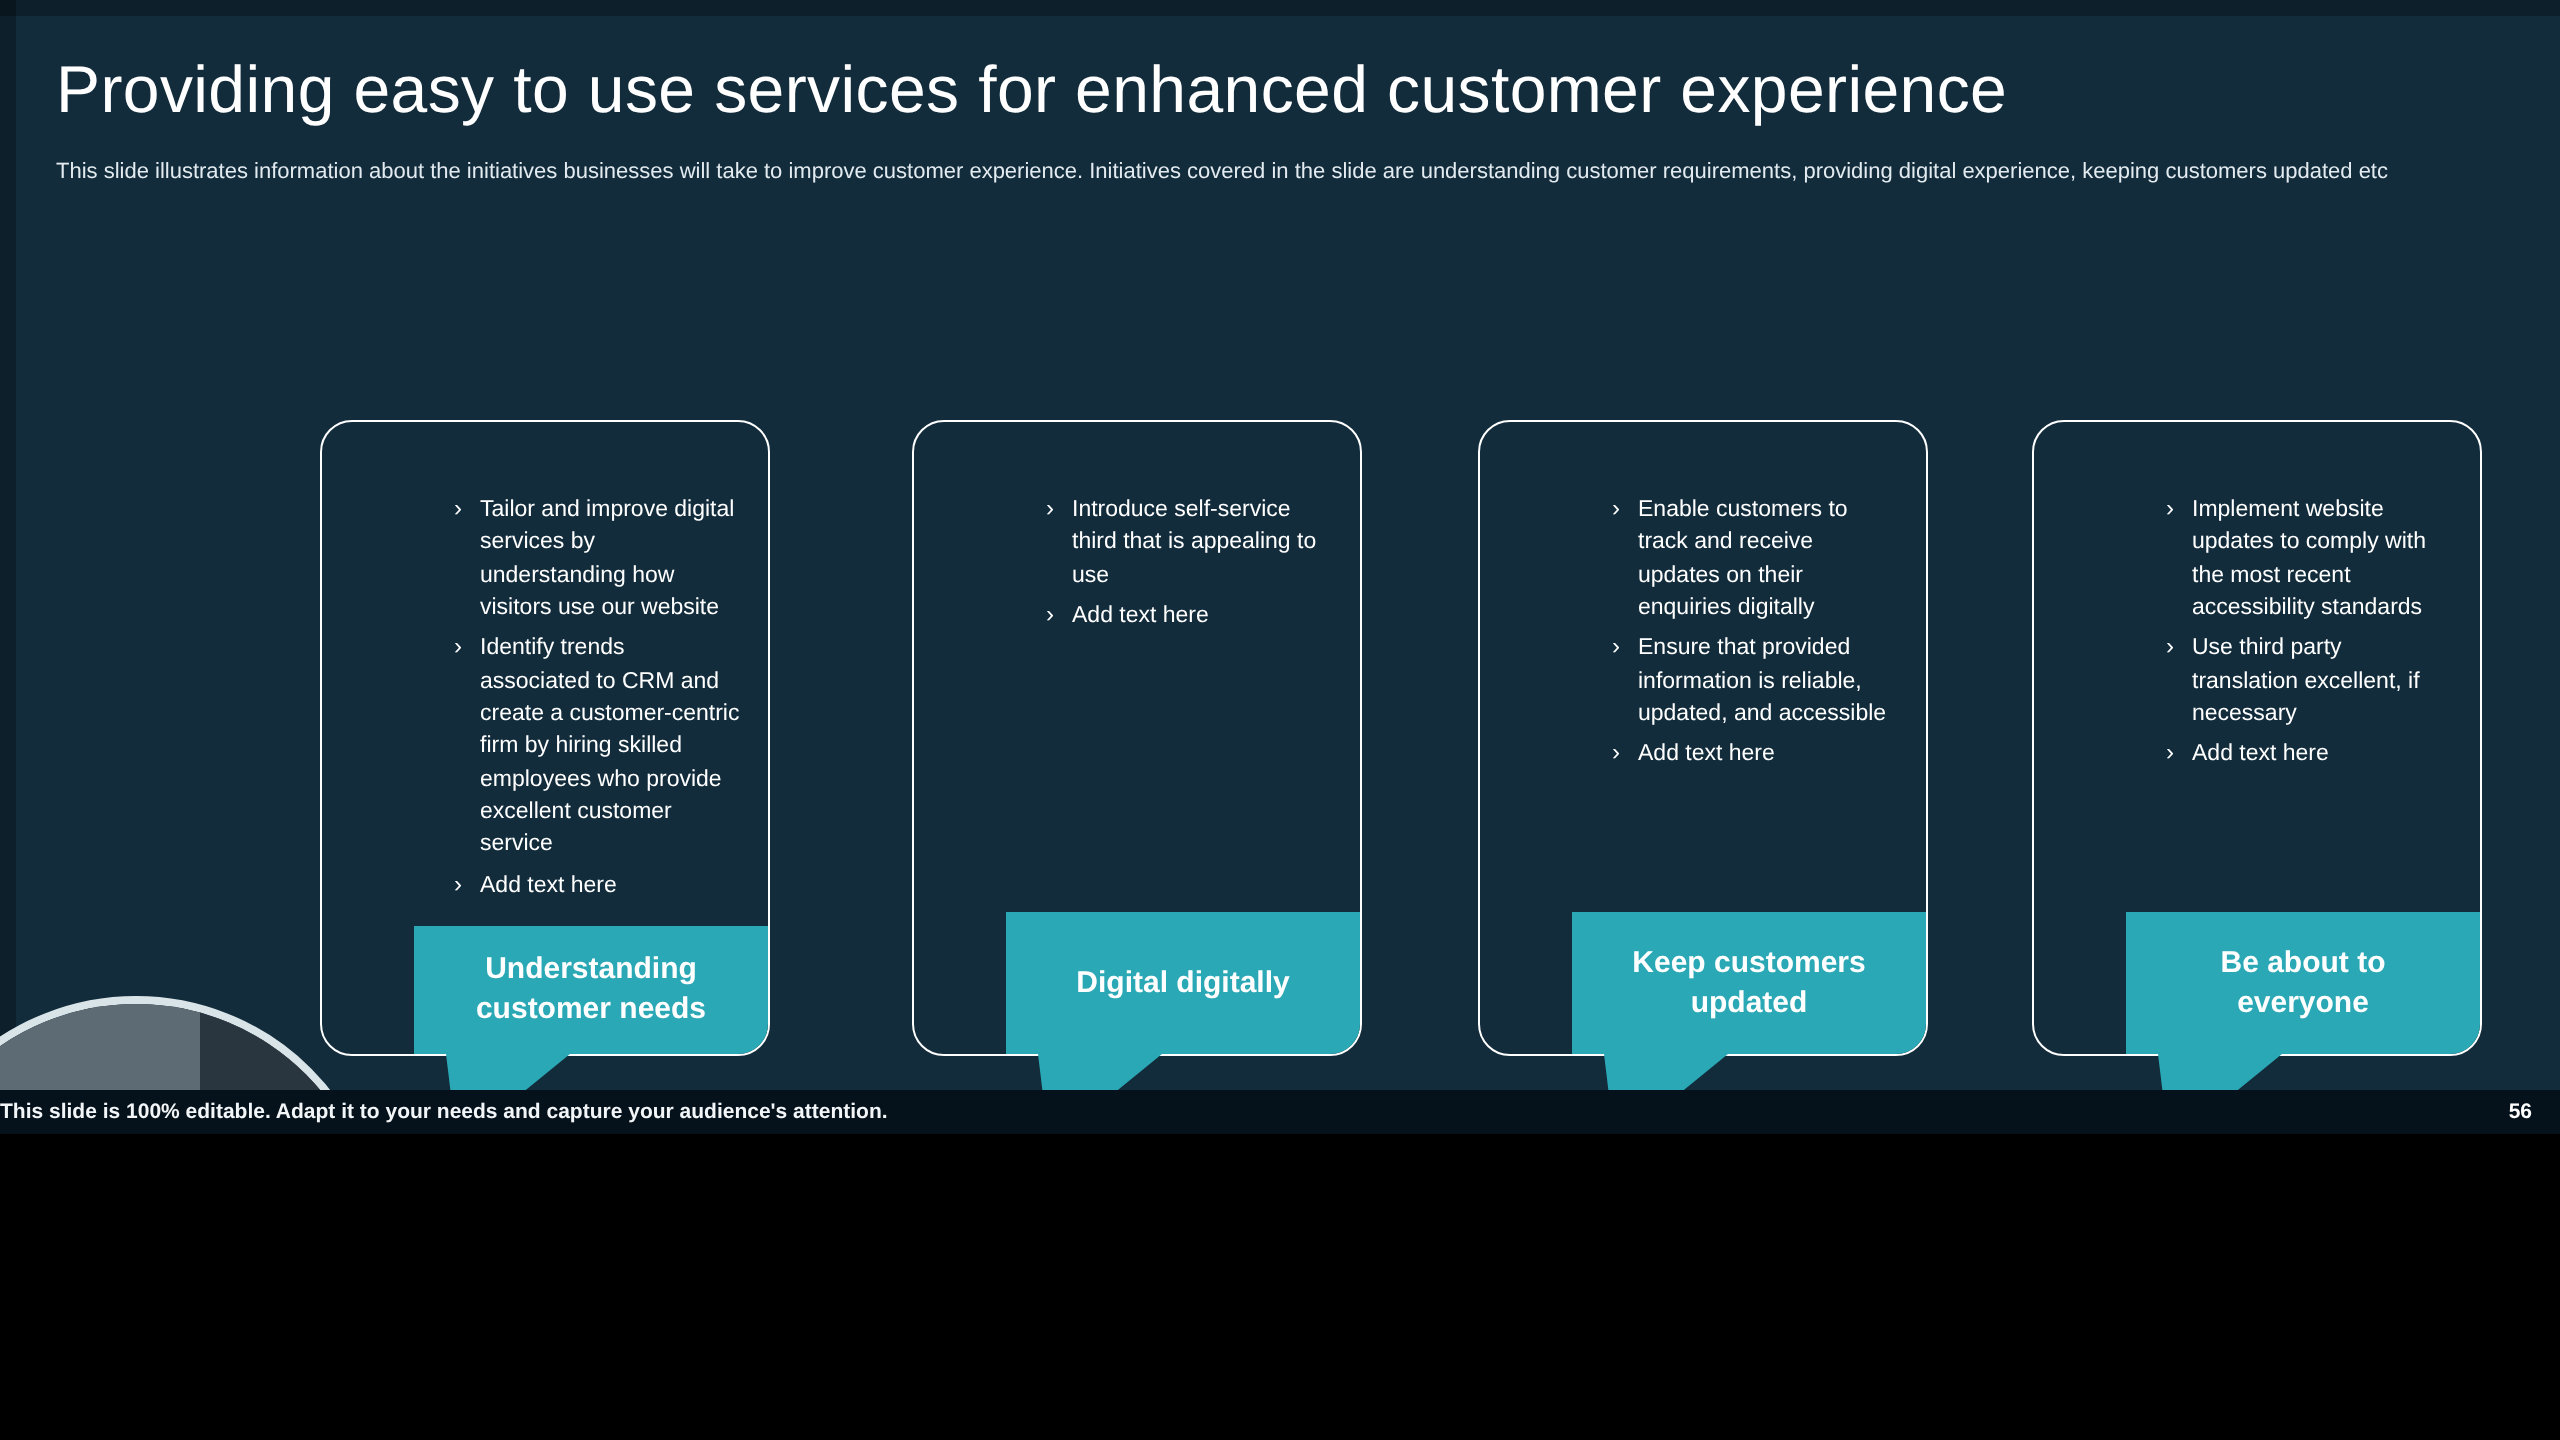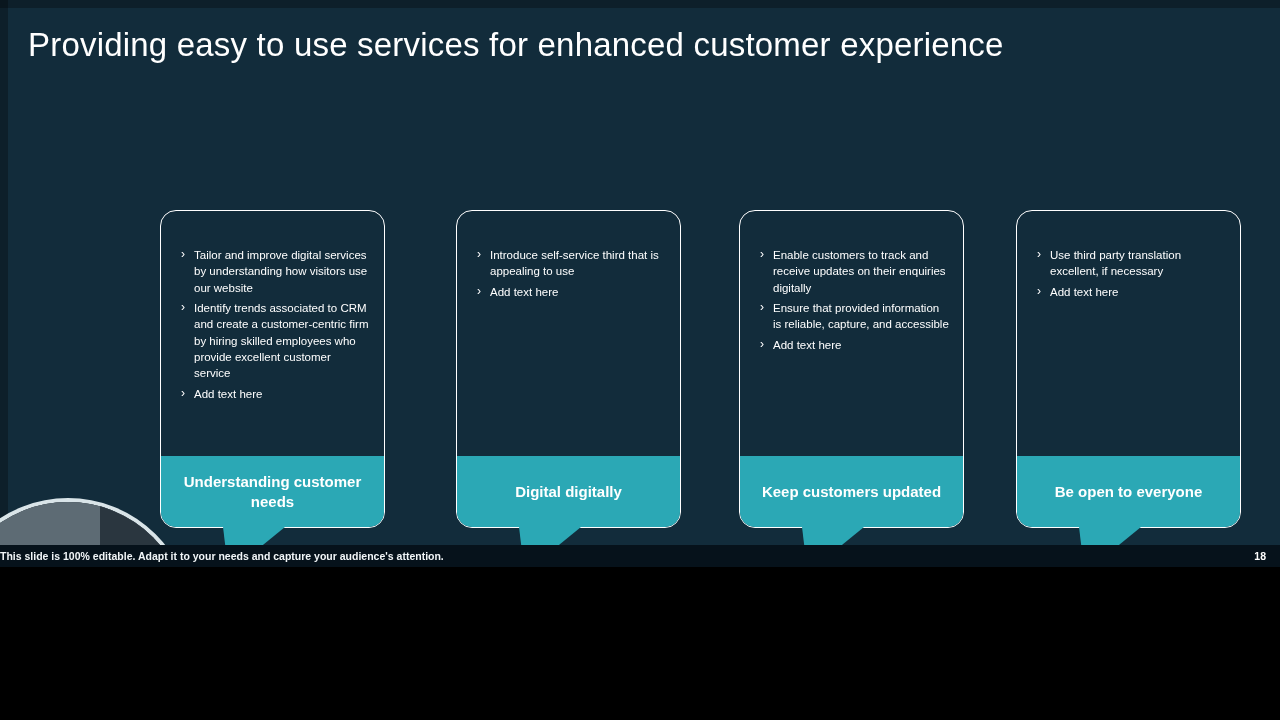--- a/index.html
+++ b/index.html
@@ -31,21 +31,21 @@
   }
 
   
   .card{position:absolute;top:210px;width:225px;}
   .card-1{left:160px;} .card-2{left:456px;} .card-3{left:739px;} .card-4{left:1016px;}
   .card-box{
     height:318px;
     border:1px solid var(--color-card_border,#fff);
     border-radius:16px;
     overflow:hidden;
-    display:flex;flex-direction:column;
+    display:flex;flex-direction:column;padding-left:46px;
   }
   .bullets{
     list-style:none;
     flex:1;
     padding:36px 14px 8px 20px;
   }
   .bullets li{
     position:relative;
     padding-left:13px;
     margin-bottom:4px;
@@ -111,20 +111,21 @@
 </style>
 </head>
 <body>
 
 <div class="slide">
 
   <div class="edge-top"></div>
   <div class="edge-left"></div>
 
   <h1 class="title">Providing easy to use services for enhanced customer experience</h1>
+  <p class="subtitle">This slide illustrates information about the initiatives businesses will take to improve customer experience. Initiatives covered in the slide are understanding customer requirements, providing digital experience, keeping customers updated etc</p>
 
   <div class="card card-1">
     <div class="card-box">
       <ul class="bullets">
         <li>Tailor and improve digital services by understanding how visitors use our website</li>
         <li>Identify trends associated to CRM and create a customer-centric firm by hiring skilled employees who provide excellent customer service</li>
         <li>Add text here</li>
       </ul>
       <div class="card-label">Understanding customer needs</div>
     </div>
@@ -139,35 +140,36 @@
       </ul>
       <div class="card-label">Digital digitally</div>
     </div>
     <div class="tail"></div>
   </div>
 
   <div class="card card-3">
     <div class="card-box">
       <ul class="bullets">
         <li>Enable customers to track and receive updates on their enquiries digitally</li>
-        <li>Ensure that provided information is reliable, capture, and accessible</li>
+        <li>Ensure that provided information is reliable, updated, and accessible</li>
         <li>Add text here</li>
       </ul>
       <div class="card-label">Keep customers updated</div>
     </div>
     <div class="tail"></div>
   </div>
 
   <div class="card card-4">
     <div class="card-box">
       <ul class="bullets">
+        <li>Implement website updates to comply with the most recent accessibility standards</li>
         <li>Use third party translation excellent, if necessary</li>
         <li>Add text here</li>
       </ul>
-      <div class="card-label">Be open to everyone</div>
+      <div class="card-label">Be about to everyone</div>
     </div>
     <div class="tail"></div>
   </div>
 
   <div class="timeline"></div>
   <div class="dot dot-1"></div>
   <div class="dot dot-2"></div>
   <div class="dot dot-3"></div>
   <div class="dot dot-4"></div>
 
@@ -189,16 +191,16 @@
       <ellipse cx="172" cy="152" rx="13" ry="10" fill="#c8a14e"></ellipse>
       <circle cx="198" cy="128" r="14" fill="#11181d"></circle>
       <ellipse cx="198" cy="168" rx="22" ry="27" fill="#161c22"></ellipse>
       <rect x="30" y="198" width="26" height="12" rx="2" fill="#d7dee2" transform="rotate(-8 43 204)"></rect>
       <rect x="78" y="206" width="14" height="22" rx="3" fill="#e6ebee" transform="rotate(12 85 217)"></rect>
     </svg>
   </div>
 
   <div class="bottom-bar">
     <p class="footer-note">This slide is 100% editable. Adapt it to your needs and capture your audience's attention.</p>
-    <span class="page-number">18</span>
+    <span class="page-number">56</span>
   </div>
 
 </div>
 
 </body></html>

